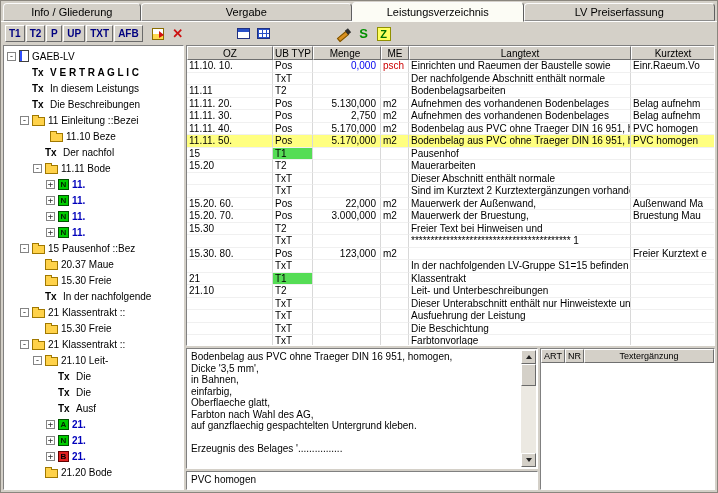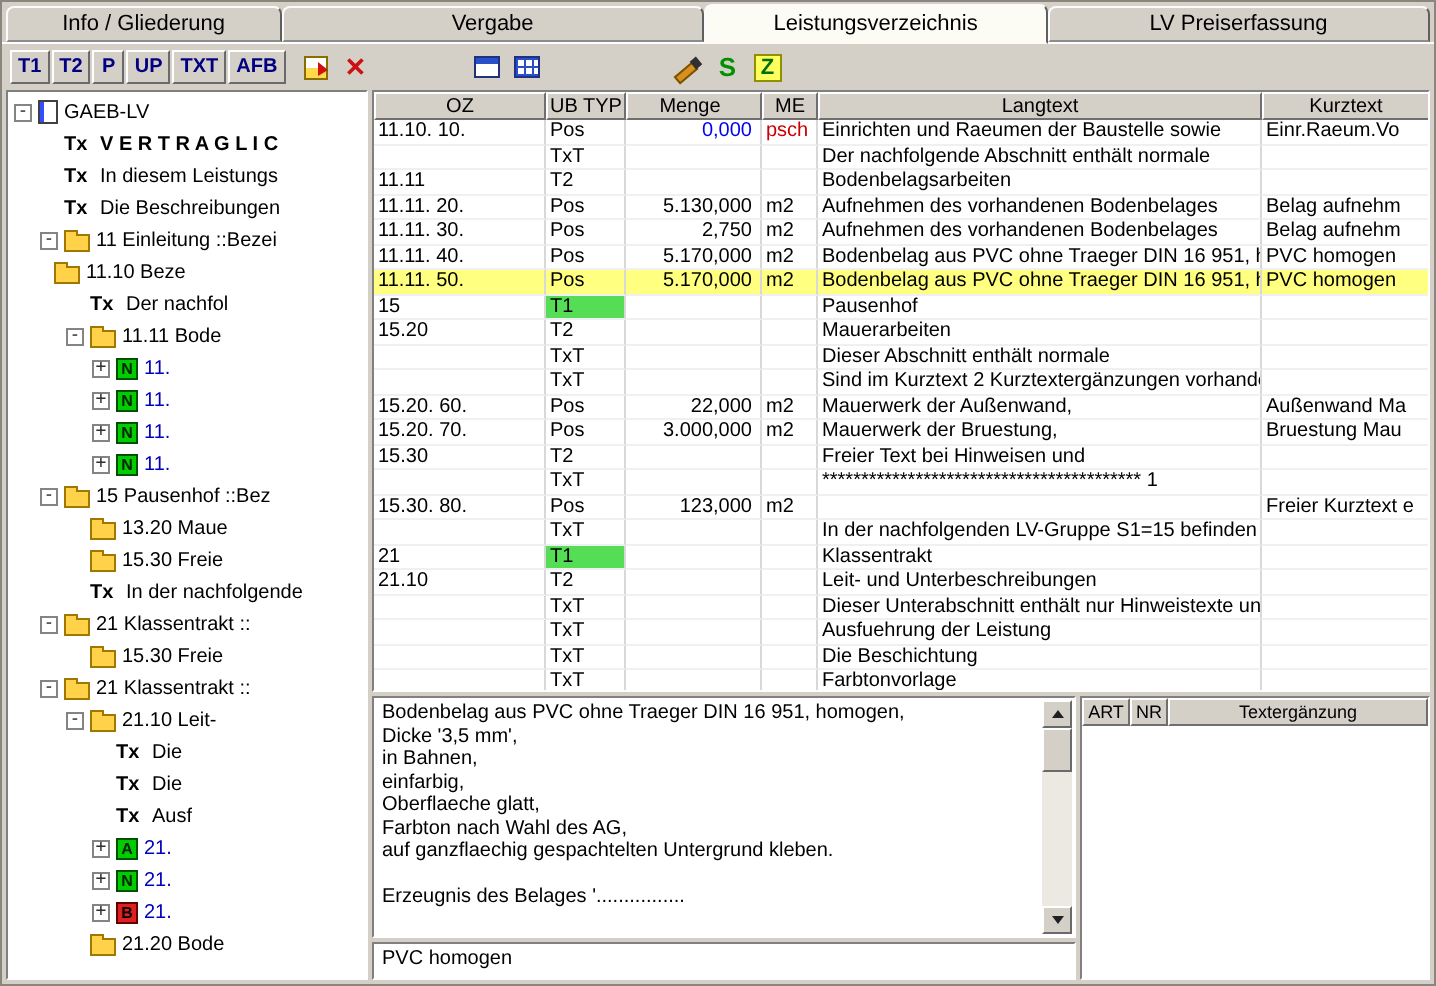--- a/index.html
+++ b/index.html
@@ -62,21 +62,21 @@
   .exp-sp { width: 12px; flex: none; }
   .i-doc { width: 10px; height: 12px; flex: none; background: linear-gradient(90deg, #3050ff 0 2px, #fff 2px); border: 1px solid #404040; margin-right: 3px; }
   .i-folder { width: 13px; height: 9px; flex: none; background: #ffd24a; border: 1px solid #a07800; position: relative; margin-right: 3px; margin-top: 2px; }
   .i-folder::before { content: ""; position: absolute; top: -3px; left: -1px; width: 5px; height: 2px; background: #ffd24a; border: 1px solid #a07800; border-bottom: none; }
   .i-tx { width: 16px; flex: none; font-weight: bold; font-size: 10px; margin-right: 2px; }
   .i-box { width: 11px; height: 11px; flex: none; display: inline-flex; align-items: center; justify-content: center;
            font-weight: bold; font-size: 8px; margin-right: 3px; border: 1px solid #005000; color: #002000; }
   .i-box.n, .i-box.a { background: #00cc00; }
   .i-box.b { background: #e02020; border-color: #600000; color: #000; }
   .lbl { overflow: hidden; }
-  .lbl-blue { color: #0000bb; }
+  .lbl-blue { color: #0000bb; font-weight: bold; }
   .lbl-bold { font-weight: bold; }
 
   
   .main { flex: 1; margin-left: 2px; display: flex; flex-direction: column; min-width: 0; }
 
   
   .grid { height: 301px; flex: none; background: #fff; border: 1px solid; border-color: #808080 #fff #fff #808080; overflow: hidden; }
   .g-h { display: flex; height: 14px; background: #d4d0c8; font-size: 10px; }
   .g-h > div { display: flex; align-items: center; justify-content: center;
     border-top: 1px solid #fff; border-left: 1px solid #fff; border-right: 1px solid #6f6f6f; border-bottom: 1px solid #6f6f6f; overflow: hidden; }
@@ -187,21 +187,21 @@
         <div class="t-row" style="padding-left: 16px;">
           <span class="exp-sp"></span>
           <span class="i-tx">Tx</span>
           <span class="lbl">Die Beschreibungen</span>
         </div>
         <div class="t-row" style="padding-left: 16px;">
           <span class="exp">-</span>
           <span class="i-folder"></span>
           <span class="lbl">11 Einleitung ::Bezei</span>
         </div>
-        <div class="t-row" style="padding-left: 11px;">
+        <div class="t-row" style="padding-left: 34px;">
           <span class="exp-sp"></span>
           <span class="i-folder"></span>
           <span class="lbl">11.10 Beze</span>
         </div>
         <div class="t-row" style="padding-left: 29px;">
           <span class="exp-sp"></span>
           <span class="i-tx">Tx</span>
           <span class="lbl">Der nachfol</span>
         </div>
         <div class="t-row" style="padding-left: 29px;">
@@ -230,21 +230,21 @@
           <span class="lbl lbl-blue">11.</span>
         </div>
         <div class="t-row" style="padding-left: 16px;">
           <span class="exp">-</span>
           <span class="i-folder"></span>
           <span class="lbl">15 Pausenhof ::Bez</span>
         </div>
         <div class="t-row" style="padding-left: 29px;">
           <span class="exp-sp"></span>
           <span class="i-folder"></span>
-          <span class="lbl">13.20 Maue</span>
+          <span class="lbl">20.37 Maue</span>
         </div>
         <div class="t-row" style="padding-left: 29px;">
           <span class="exp-sp"></span>
           <span class="i-folder"></span>
           <span class="lbl">15.30 Freie</span>
         </div>
         <div class="t-row" style="padding-left: 29px;">
           <span class="exp-sp"></span>
           <span class="i-tx">Tx</span>
           <span class="lbl">In der nachfolgende</span>

